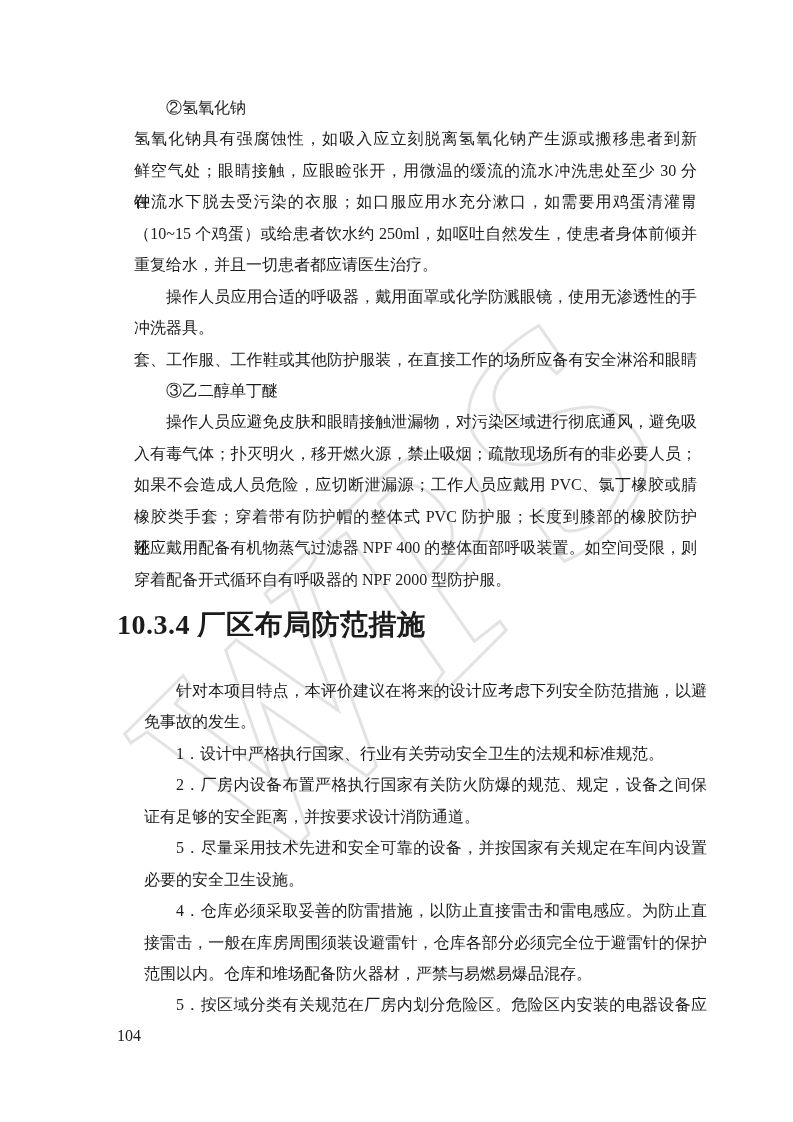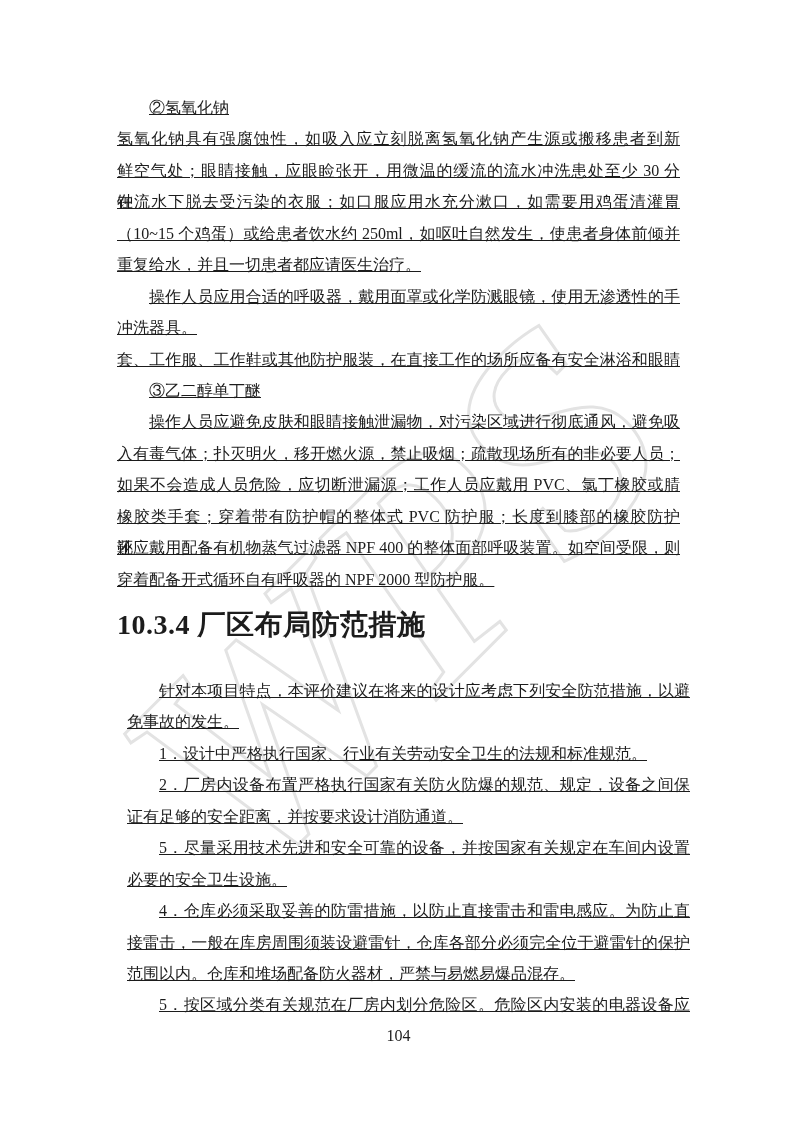--- a/index.html
+++ b/index.html
@@ -10,38 +10,37 @@
     background:#ffffff;
     overflow:hidden;
     font-family:"Liberation Serif","DejaVu Serif",serif;
     color:#1c1c1c;
   }
   .watermark{
     position:absolute;left:0;top:0;width:793px;height:1122px;
     pointer-events:none;
   }
   .textcol{
-    position:absolute;left:117px;width:563px;
+    position:absolute;left:134px;width:563px;
     font-size:16px;line-height:31.45px;
     white-space:nowrap;
-    text-decoration:underline;
   }
   .textcol .line{white-space:normal;height:31.45px;overflow:visible;}
   .textcol .line.fill{text-align:justify;text-align-last:justify;}
   .textcol .line.ind{text-indent:2em;}
   .sec1{top:92px;}
   .sec2{top:675px;margin-left:10px;}
   .heading{
     position:absolute;left:117px;top:608px;width:563px;
     font-size:28px;font-weight:bold;line-height:34px;
     letter-spacing:0.5px;
   }
   .footer{
     position:absolute;left:117px;top:1026px;width:563px;
-    text-align:center;font-size:16px;line-height:20px;
+    font-size:16px;line-height:20px;
   }
 </style>
 </head>
 <body>
 
 <div class="page">
 
   <svg class="watermark" viewBox="0 0 793 1122" xmlns="http://www.w3.org/2000/svg" aria-hidden="true">
     <text x="395" y="700" text-anchor="middle" font-family="Liberation Serif, DejaVu Serif, serif" font-size="300" font-weight="bold" font-style="italic" fill="none" stroke-width="3" transform="rotate(-45 395 600)" stroke="#e3e3e3">WPS</text>
   </svg>

